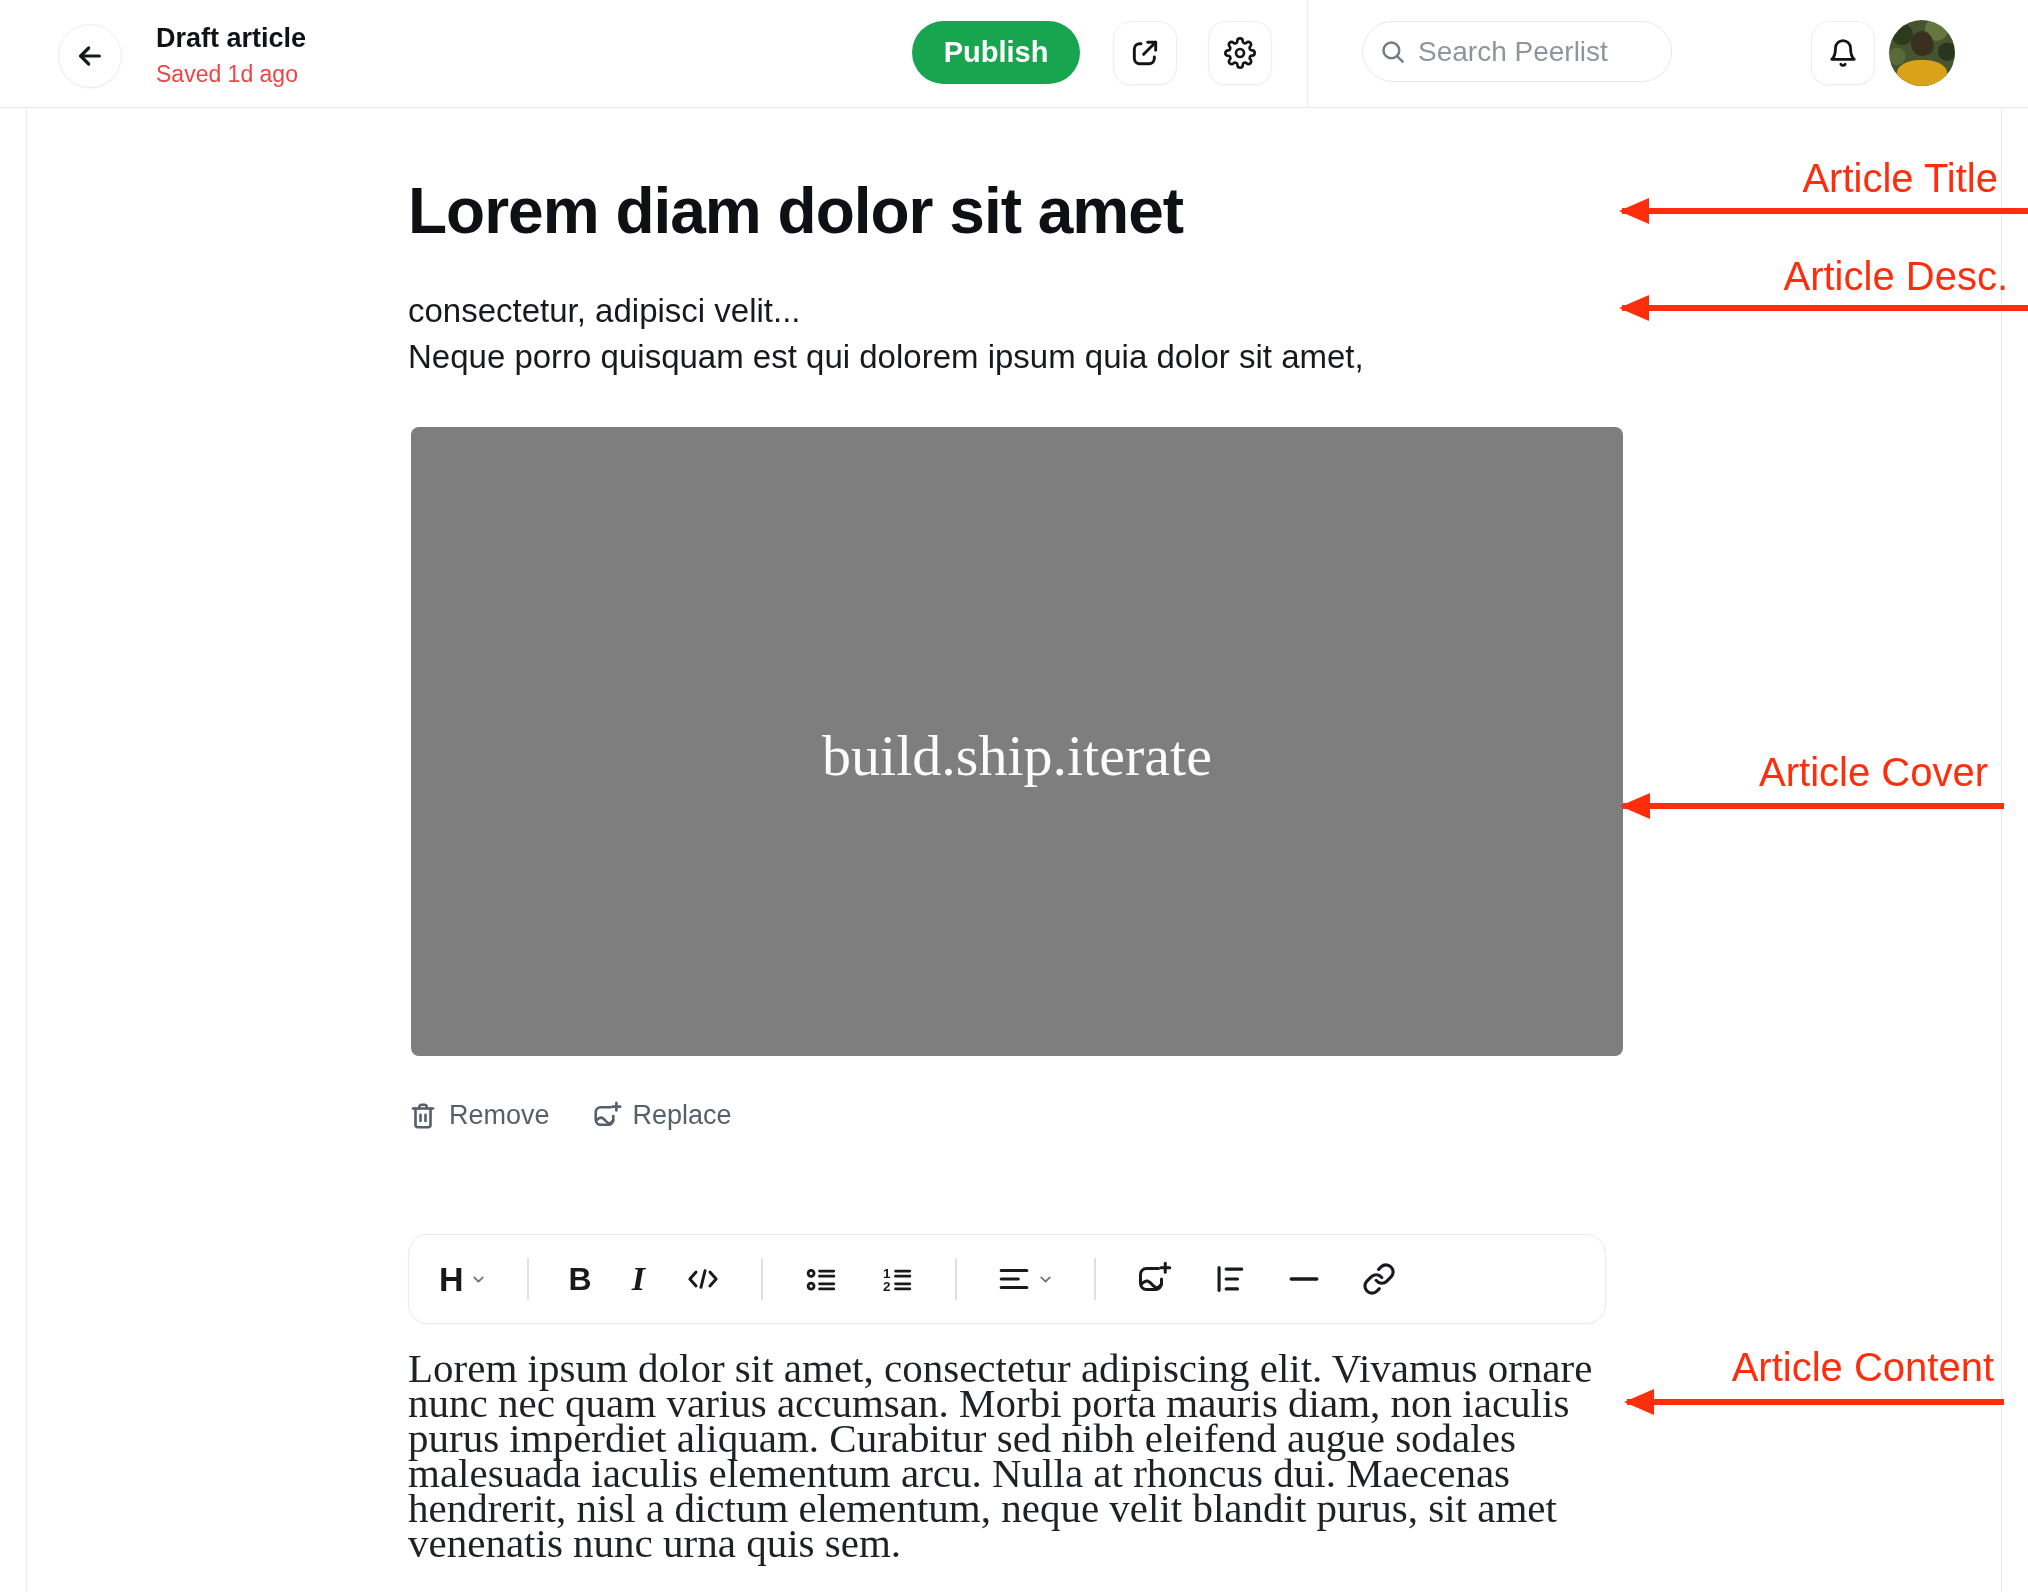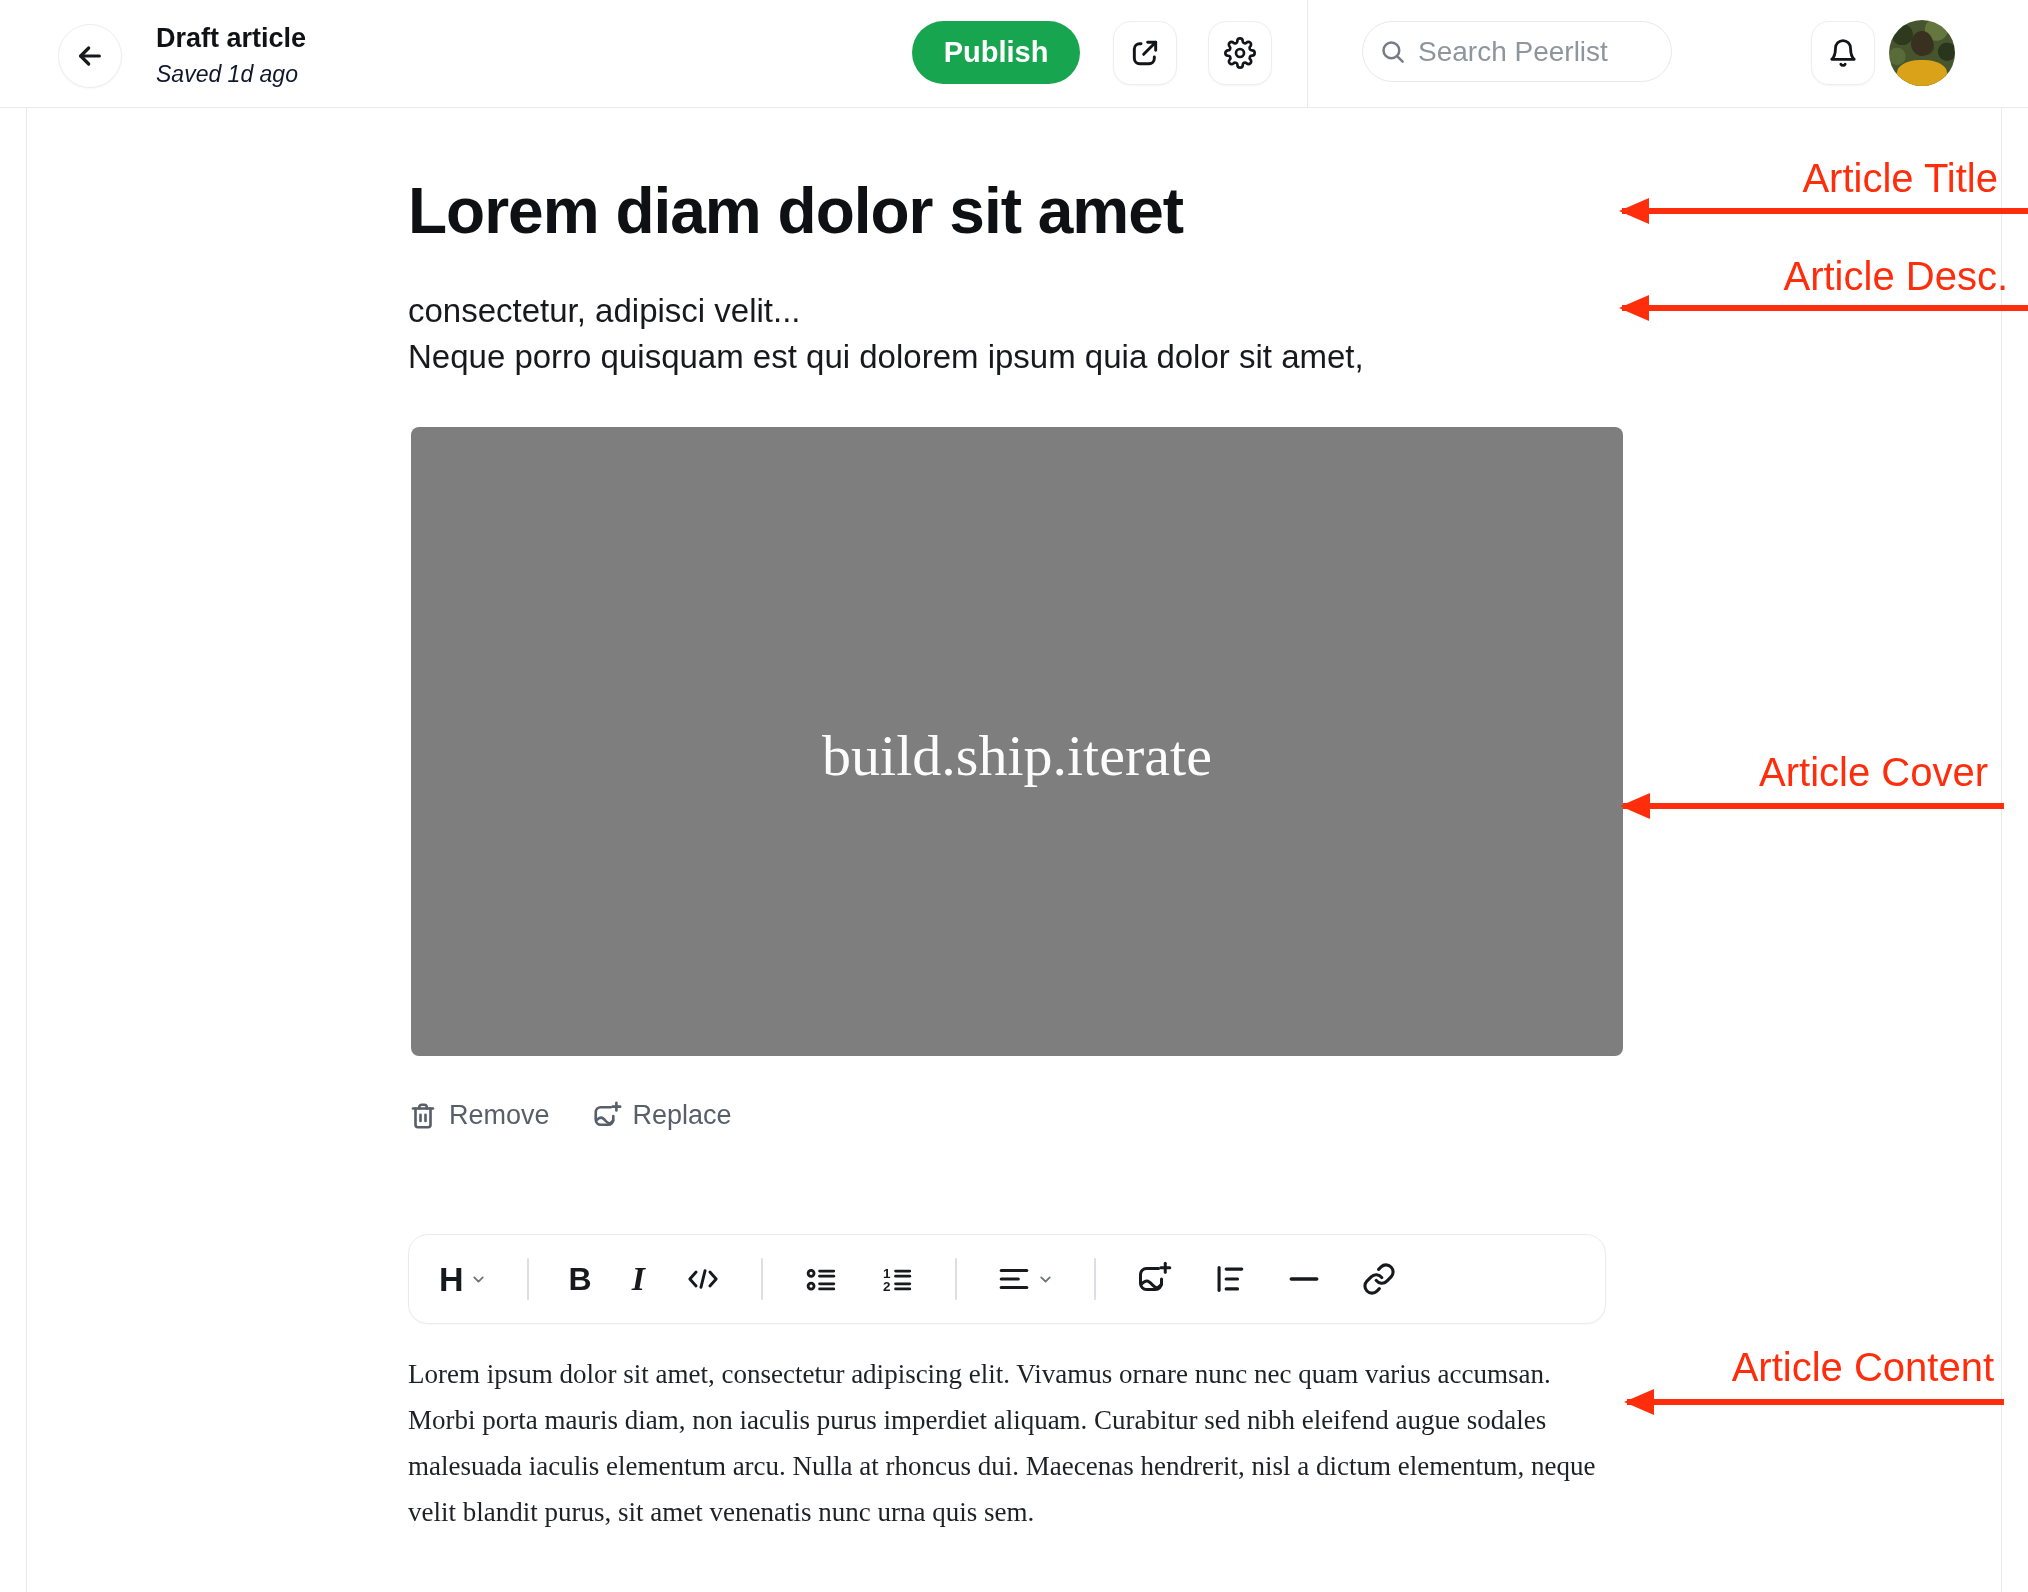--- a/index.html
+++ b/index.html
@@ -9,21 +9,21 @@
   .vline{position:absolute;top:0;width:1px;height:1592px;background:#e8eaed;}
   .vline.left{left:26px;}
   .vline.right{left:2001px;}
 
   
   .header{position:absolute;left:0;top:0;width:2028px;height:107px;background:#fff;border-bottom:1px solid #e8eaed;}
   .back-btn{position:absolute;left:58px;top:24px;width:62px;height:62px;border-radius:50%;
             border:1.5px solid #eceef1;background:#fff;display:flex;align-items:center;justify-content:center;cursor:pointer;box-shadow:0 1px 2px rgba(16,24,40,.04);}
   .hd-titles{position:absolute;left:156px;top:22px;}
   .hd-title{font-size:27px;font-weight:700;color:#101215;line-height:32px;}
-  .hd-sub{font-size:23px;color:#0f172a;margin-top:7px;font-style:italic;}
+  .hd-sub{font-size:23px;color:#ef4444;margin-top:7px;}
   .publish-btn{position:absolute;left:912px;top:21px;width:168px;height:63px;border-radius:34px;
                background:#18a550;color:#fff;font-size:29px;font-weight:700;border:none;
                display:flex;align-items:center;justify-content:center;cursor:pointer;font-family:"Liberation Sans",sans-serif;}
   .icon-btn{position:absolute;top:21px;width:62px;height:62px;border-radius:18px;background:#fff;
             border:1.5px solid #eceef1;display:flex;align-items:center;justify-content:center;cursor:pointer;box-shadow:0 1px 2px rgba(16,24,40,.04);}
   .icon-btn.ext{left:1113px;}
   .icon-btn.gear{left:1208px;}
   .icon-btn.bell{left:1811px;}
   .hd-divider{position:absolute;left:1307px;top:0;width:1px;height:107px;background:#e8eaed;}
   .search{position:absolute;left:1362px;top:21px;width:310px;height:61px;border-radius:32px;
@@ -59,21 +59,21 @@
   .toolbar{position:absolute;left:408px;top:1234px;width:1198px;height:90px;border:1.5px solid #e9ebee;border-radius:20px;
            background:#fff;display:flex;align-items:center;box-sizing:border-box;padding:0 30px;gap:40px;box-shadow:0 1px 2px rgba(16,24,40,.03);}
   .tb-btn{display:flex;align-items:center;gap:6px;background:none;border:none;padding:0;cursor:pointer;color:#17191c;}
   .tb-sep{width:2px;height:42px;background:#dcdfe3;border-radius:1px;flex:0 0 auto;}
   .tb-H{font-size:34px;font-weight:600;color:#17191c;font-family:"Liberation Sans",sans-serif;line-height:1;}
   .tb-B{font-size:32px;font-weight:800;color:#17191c;font-family:"Liberation Sans",sans-serif;line-height:1;}
   .tb-I{font-size:34px;font-weight:700;font-style:italic;font-family:"Liberation Serif",serif;color:#17191c;line-height:1;}
 
   
   .article-content{position:absolute;left:408px;top:1351px;width:1212px;font-family:"Liberation Serif",serif;
-                   font-size:27px;line-height:46px;color:#1e2125;}
+                   font-size:41px;line-height:35px;color:#1e2125;}
 
   
   .ann-label{position:absolute;color:#fe2e0d;font-size:40px;line-height:1;white-space:nowrap;z-index:20;}
   .ann-arrow{position:absolute;height:6px;background:#fe2e0d;z-index:20;}
   .ann-arrow::before{content:"";position:absolute;left:-3px;top:-10px;width:0;height:0;
                      border-top:13px solid transparent;border-bottom:13px solid transparent;border-right:30px solid #fe2e0d;}
   svg{display:block;}
 </style>
 </head>
 <body>

